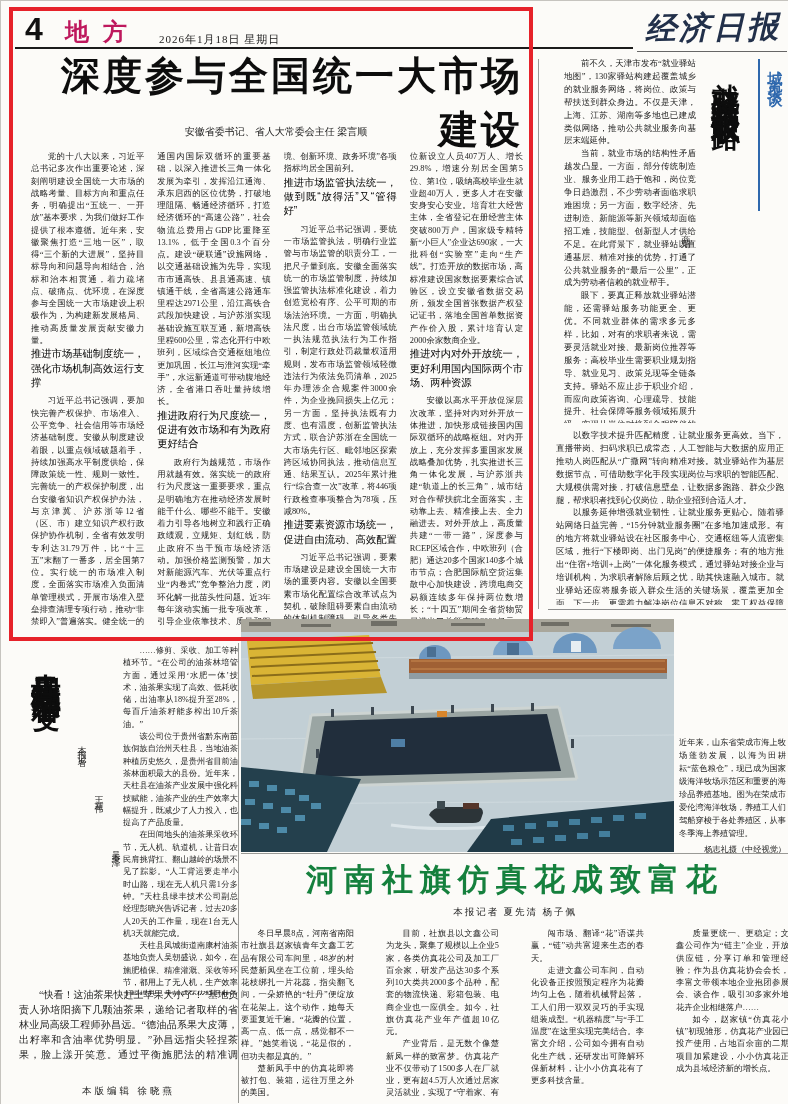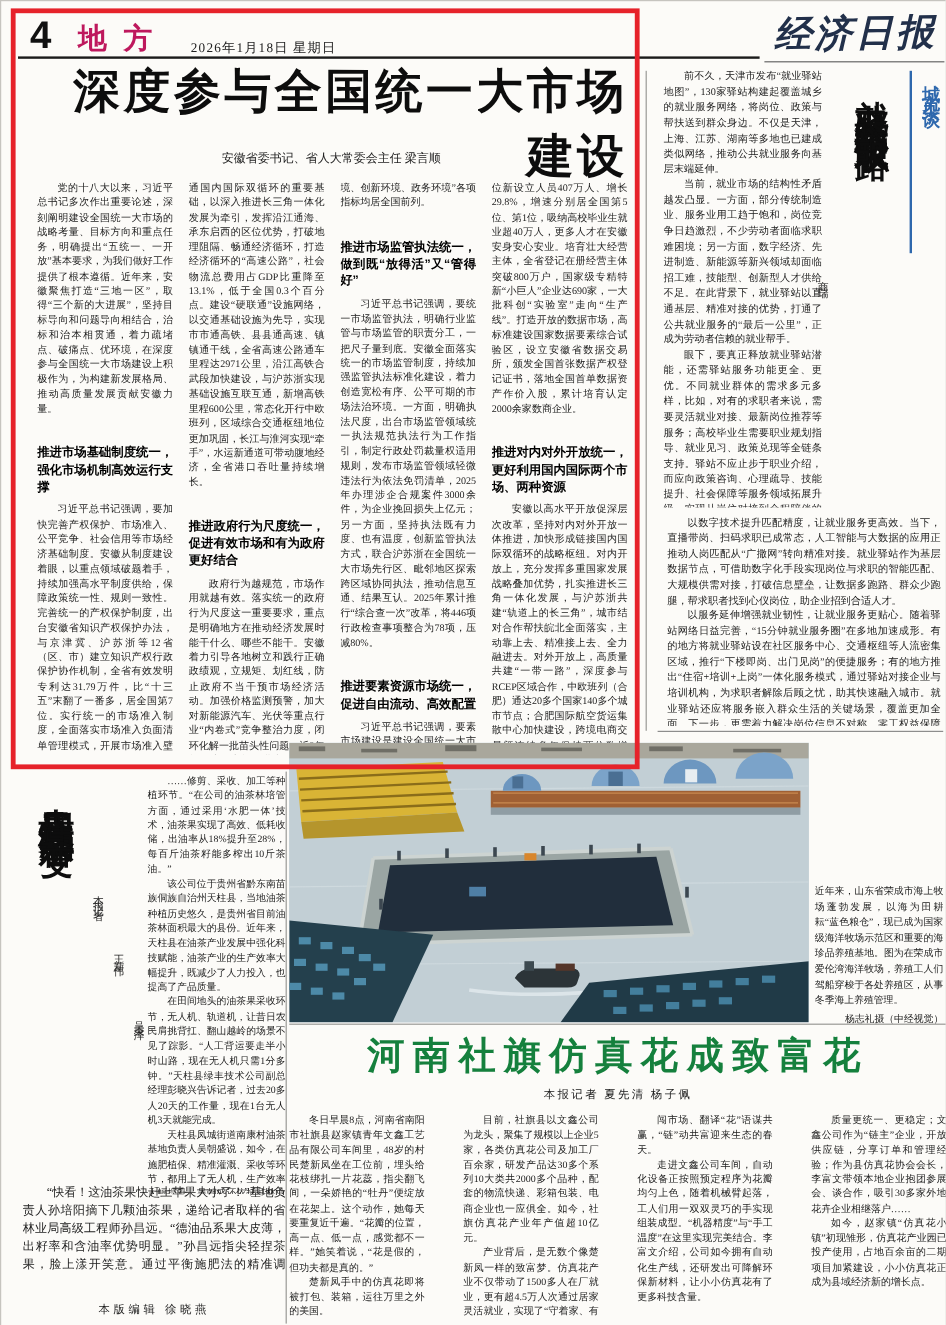--- a/index.html
+++ b/index.html
@@ -18,26 +18,26 @@
   .red-box{position:absolute;left:8px;top:6px;width:516px;height:626px;border:4px solid #e6222a;
            z-index:30;pointer-events:none;}
   
   .ma-title{position:absolute;left:28px;top:48px;width:494px;text-align:right;
             font:900 39px "Liberation Sans",sans-serif;letter-spacing:3px;color:#0d0d0d;}
   .ma-byline{position:absolute;left:28px;top:124px;width:494px;text-align:center;font-size:10px;color:#222;}
   .ma-cols{position:absolute;left:30px;top:150px;width:492px;height:478px;display:flex;gap:13px;overflow:hidden;}
   .ma-col{flex:1;overflow:hidden;font-size:8.4px;line-height:1.46;text-align:justify;}
   .para{margin:0;text-indent:2em;}
   .cont{text-indent:0;}
-  .subhead{font-family:"Liberation Sans",sans-serif;font-weight:700;font-size:10.3px;
-           line-height:1.4;margin:24px 0 5px 0;color:#000;text-indent:0;}
+  .subhead{font-family:"Liberation Sans",sans-serif;font-weight:400;font-size:10.3px;
+           line-height:1.4;margin:0 0 5px 0;color:#000;text-indent:0;}
   
   .ct{position:absolute;left:547px;top:56px;width:238px;height:552px;border-bottom:1px solid #8d8d8d;}
   .ct-top{position:relative;height:368px;}
-  .ct-text{position:absolute;left:5px;top:0;width:132px;height:366px;overflow:hidden;
+  .ct-text{position:absolute;left:16px;top:0;width:132px;height:366px;overflow:hidden;
            font-size:8.5px;line-height:1.52;text-align:justify;}
   .ct-title{position:absolute;right:42px;top:4px;height:360px;writing-mode:vertical-rl;
             text-orientation:upright;font-size:28px;font-weight:900;letter-spacing:4px;color:#0d0d0d;}
   .ct-author{position:absolute;right:94px;top:170px;writing-mode:vertical-rl;text-orientation:upright;
              font-size:9px;letter-spacing:5px;color:#222;}
   .ct-label{position:absolute;right:2px;top:2px;height:152px;writing-mode:vertical-rl;
             text-orientation:upright;color:#2e68ad;font-weight:700;font-size:15px;letter-spacing:7px;
             border-left:2px solid #2e68ad;padding-left:5px;}
   .ct-wide{position:absolute;left:8px;top:372px;width:228px;height:176px;overflow:hidden;
            font-size:8.5px;line-height:1.52;text-align:justify;}

